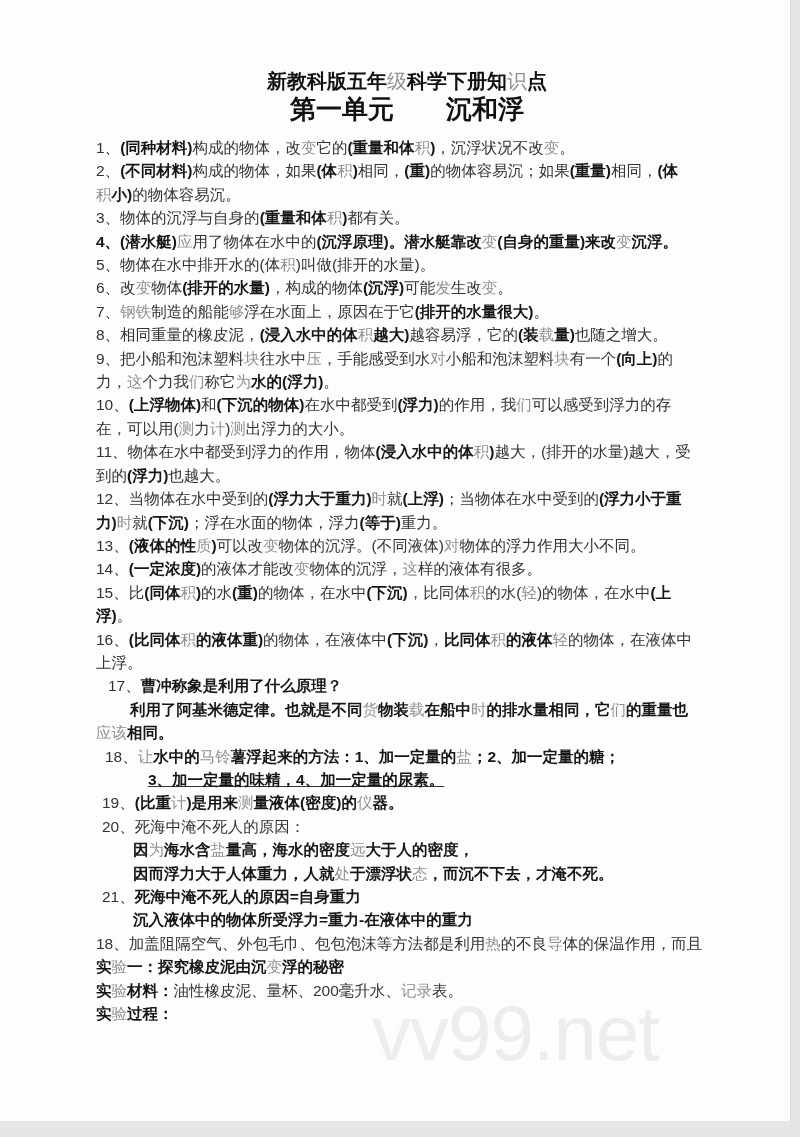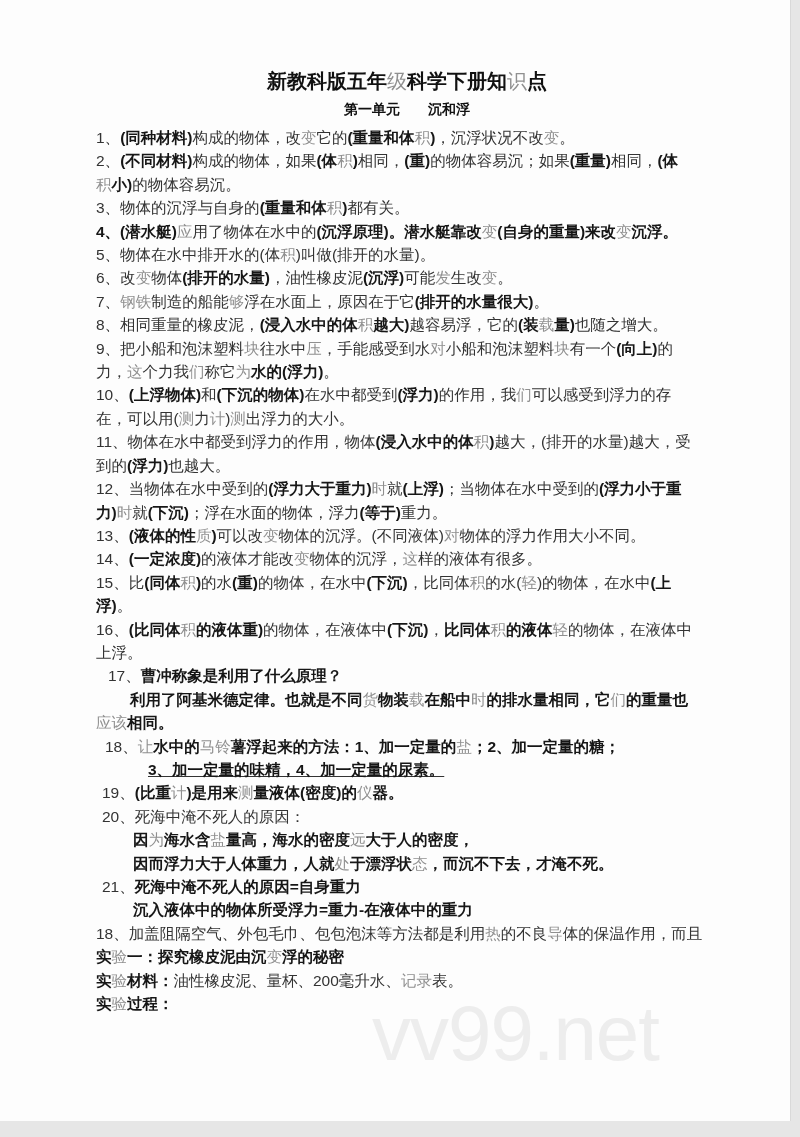--- a/index.html
+++ b/index.html
@@ -13,21 +13,21 @@
     background:#fdfdfd;border-right:1px solid #d9d9d9;box-sizing:border-box;
   }
   .content{
     position:absolute;left:96px;top:67px;width:622px;z-index:2;
   }
   .line{
     font-size:15.5px;line-height:23.4px;white-space:nowrap;
     color:#333;
   }
   .t1{font-size:20px;line-height:28px;text-align:center;white-space:normal;}
-  .t2{font-size:14px;line-height:29px;text-align:center;white-space:normal;margin-bottom:2px;}
+  .t2{font-size:26px;line-height:29px;text-align:center;white-space:normal;margin-bottom:12px;}
   .sg-n{color:#333333;}
   .sg-b{color:#161616;font-weight:bold;}
   .sg-l{color:#909090;font-weight:normal;}
   .t1 .sg-b,.t2 .sg-b{color:#111;}
   .watermark{
     position:absolute;left:372px;top:988px;z-index:1;
     font-size:78px;font-weight:normal;color:#ededed;
     letter-spacing:-1px;user-select:none;
   }
 </style>
@@ -38,21 +38,21 @@
   <div class="watermark">vv99.net</div>
   <div class="content">
       <div class="line t1"><span class="sg-b">新教科版五年</span><span class="sg-l">级</span><span class="sg-b">科学下册知</span><span class="sg-l">识</span><span class="sg-b">点</span></div>
       <div class="line t2"><span class="sg-b">第一单元　　沉和浮</span></div>
       <div class="line"><span class="sg-n">1、</span><span class="sg-b">(同种材料)</span><span class="sg-n">构成的物体，改</span><span class="sg-l">变</span><span class="sg-n">它的</span><span class="sg-b">(重量和体</span><span class="sg-l">积</span><span class="sg-b">)</span><span class="sg-n">，沉浮状况不改</span><span class="sg-l">变</span><span class="sg-n">。</span></div>
       <div class="line"><span class="sg-n">2、</span><span class="sg-b">(不同材料)</span><span class="sg-n">构成的物体，如果</span><span class="sg-b">(体</span><span class="sg-l">积</span><span class="sg-b">)</span><span class="sg-n">相同，</span><span class="sg-b">(重)</span><span class="sg-n">的物体容易沉；如果</span><span class="sg-b">(重量)</span><span class="sg-n">相同，</span><span class="sg-b">(体</span></div>
       <div class="line"><span class="sg-l">积</span><span class="sg-b">小)</span><span class="sg-n">的物体容易沉。</span></div>
       <div class="line"><span class="sg-n">3、物体的沉浮与自身的</span><span class="sg-b">(重量和体</span><span class="sg-l">积</span><span class="sg-b">)</span><span class="sg-n">都有关。</span></div>
       <div class="line"><span class="sg-b">4、(潜水艇)</span><span class="sg-l">应</span><span class="sg-n">用了物体在水中的</span><span class="sg-b">(沉浮原理)。潜水艇靠改</span><span class="sg-l">变</span><span class="sg-b">(自身的重量)来改</span><span class="sg-l">变</span><span class="sg-b">沉浮。</span></div>
       <div class="line"><span class="sg-n">5、物体在水中排开水的(体</span><span class="sg-l">积</span><span class="sg-n">)叫做(排开的水量)。</span></div>
-      <div class="line"><span class="sg-n">6、改</span><span class="sg-l">变</span><span class="sg-n">物体</span><span class="sg-b">(排开的水量)</span><span class="sg-n">，油性橡皮泥</span><span class="sg-b">(沉浮)</span><span class="sg-n">可能</span><span class="sg-l">发</span><span class="sg-n">生改</span><span class="sg-l">变</span><span class="sg-n">。</span></div>
+      <div class="line"><span class="sg-n">6、改</span><span class="sg-l">变</span><span class="sg-n">物体</span><span class="sg-b">(排开的水量)</span><span class="sg-n">，构成的物体</span><span class="sg-b">(沉浮)</span><span class="sg-n">可能</span><span class="sg-l">发</span><span class="sg-n">生改</span><span class="sg-l">变</span><span class="sg-n">。</span></div>
       <div class="line"><span class="sg-n">7、</span><span class="sg-l">钢铁</span><span class="sg-n">制造的船能</span><span class="sg-l">够</span><span class="sg-n">浮在水面上，原因在于它</span><span class="sg-b">(排开的水量很大)</span><span class="sg-n">。</span></div>
       <div class="line"><span class="sg-n">8、相同重量的橡皮泥，</span><span class="sg-b">(浸入水中的体</span><span class="sg-l">积</span><span class="sg-b">越大)</span><span class="sg-n">越容易浮，它的</span><span class="sg-b">(装</span><span class="sg-l">载</span><span class="sg-b">量)</span><span class="sg-n">也随之增大。</span></div>
       <div class="line"><span class="sg-n">9、把小船和泡沫塑料</span><span class="sg-l">块</span><span class="sg-n">往水中</span><span class="sg-l">压</span><span class="sg-n">，手能感受到水</span><span class="sg-l">对</span><span class="sg-n">小船和泡沫塑料</span><span class="sg-l">块</span><span class="sg-n">有一个</span><span class="sg-b">(向上)</span><span class="sg-n">的</span></div>
       <div class="line"><span class="sg-n">力，</span><span class="sg-l">这</span><span class="sg-n">个力我</span><span class="sg-l">们</span><span class="sg-n">称它</span><span class="sg-l">为</span><span class="sg-b">水的(浮力)</span><span class="sg-n">。</span></div>
       <div class="line"><span class="sg-n">10、</span><span class="sg-b">(上浮物体)</span><span class="sg-n">和</span><span class="sg-b">(下沉的物体)</span><span class="sg-n">在水中都受到</span><span class="sg-b">(浮力)</span><span class="sg-n">的作用，我</span><span class="sg-l">们</span><span class="sg-n">可以感受到浮力的存</span></div>
       <div class="line"><span class="sg-n">在，可以用(</span><span class="sg-l">测</span><span class="sg-n">力</span><span class="sg-l">计</span><span class="sg-n">)</span><span class="sg-l">测</span><span class="sg-n">出浮力的大小。</span></div>
       <div class="line"><span class="sg-n">11、物体在水中都受到浮力的作用，物体</span><span class="sg-b">(浸入水中的体</span><span class="sg-l">积</span><span class="sg-b">)</span><span class="sg-n">越大，(排开的水量)越大，受</span></div>
       <div class="line"><span class="sg-n">到的</span><span class="sg-b">(浮力)</span><span class="sg-n">也越大。</span></div>
       <div class="line"><span class="sg-n">12、当物体在水中受到的</span><span class="sg-b">(浮力大于重力)</span><span class="sg-l">时</span><span class="sg-n">就</span><span class="sg-b">(上浮)</span><span class="sg-n">；当物体在水中受到的</span><span class="sg-b">(浮力小于重</span></div>
       <div class="line"><span class="sg-b">力)</span><span class="sg-l">时</span><span class="sg-n">就</span><span class="sg-b">(下沉)</span><span class="sg-n">；浮在水面的物体，浮力</span><span class="sg-b">(等于)</span><span class="sg-n">重力。</span></div>

